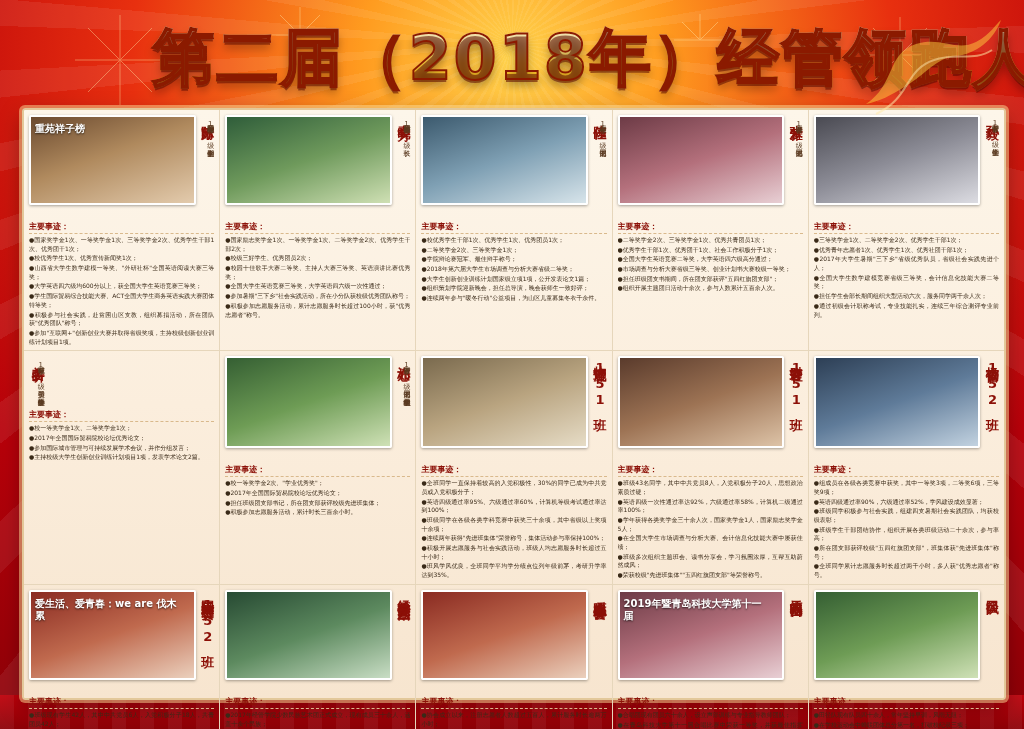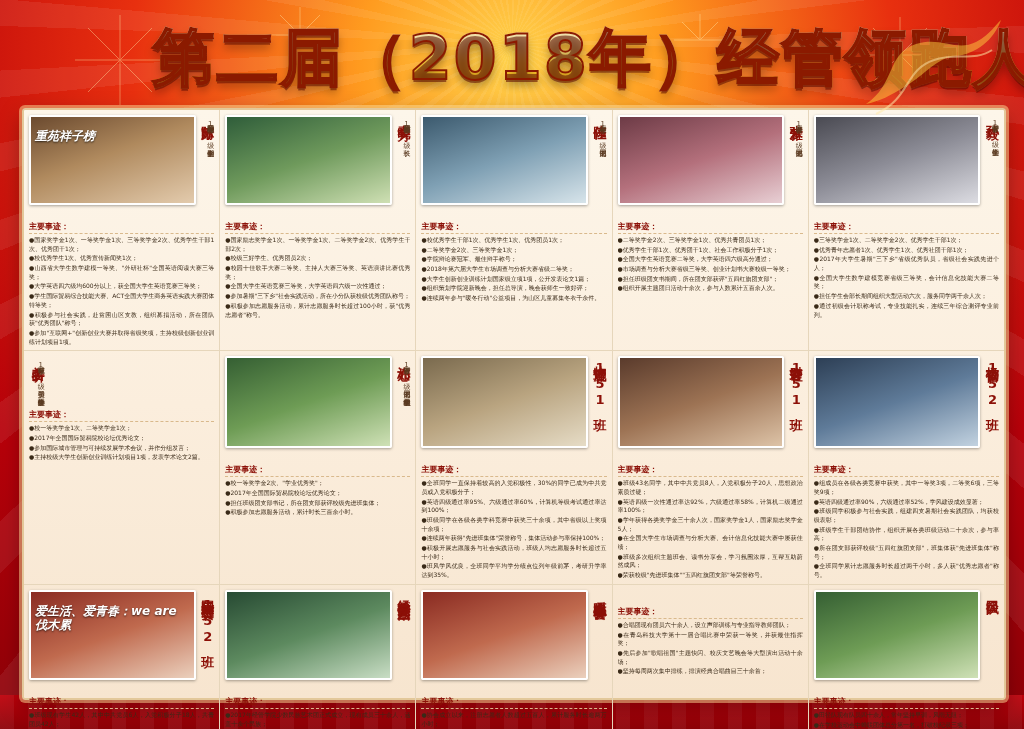--- a/index.html
+++ b/index.html
@@ -55,23 +55,23 @@
   .ph4{background:linear-gradient(160deg,#6d3b46,#b4707c 50%,#e8cfd4);}
   .ph5{background:linear-gradient(160deg,#4a4a52,#8d8d97 50%,#dcdce2);}
   .ph6{background:linear-gradient(160deg,#12325c,#2a5c96 45%,#7fa8d0);}
   .ph7{background:linear-gradient(160deg,#355f33,#6e9c55 50%,#cfe1b6);}
   .ph8{background:linear-gradient(160deg,#7a6a4e,#b9a480 50%,#e6dcc6);}
   .ph9{background:linear-gradient(160deg,#5a3b2c,#9d7354 50%,#ddc3a7);}
   .ph10{background:linear-gradient(160deg,#2d3f55,#5f7b99 50%,#c2d2e0);}
   .ph11{background:linear-gradient(160deg,#8a2b22,#c06a4e 50%,#ebd0bd);}
   .ph12{background:linear-gradient(160deg,#274a33,#5d8a5f 50%,#c8ddc4);}
 
-  .photo .overlay-text{position:absolute;left:4px;top:12px;color:#fff;
-    font-size:12px;font-weight:bold;text-shadow:0 1px 2px rgba(0,0,0,.7);
-    line-height:1.2;max-width:90%;font-style:italic;}
+  .photo .overlay-text{position:absolute;left:4px;top:6px;color:#fff;
+    font-size:10px;font-weight:bold;text-shadow:0 1px 2px rgba(0,0,0,.7);
+    line-height:1.2;max-width:90%;}
 
   .name-col{writing-mode:vertical-rl;text-orientation:upright;
     display:flex;align-items:flex-start;gap:2px;padding-left:2px;}
   .person-name{font-size:13px;font-weight:bold;color:#8c1007;letter-spacing:1px;line-height:1.05;}
   .person-meta{font-size:7px;color:#5a3a20;line-height:1.15;letter-spacing:0px;}
 
   .photo-block{display:flex;gap:3px;align-items:stretch;}
   .group-title{writing-mode:vertical-rl;text-orientation:upright;
     font-size:13px;font-weight:bold;color:#8c1007;letter-spacing:1px;
     padding-left:2px;line-height:1.05;white-space:nowrap;}
@@ -400,20 +400,26 @@
         <div class="deeds-b">
           <p>●协会成立以来，注册志愿者人数超过五百人，累计服务时长逾两万小时；</p>
             <p>●常态化开展敬老助老、关爱留守儿童、环保宣传、无偿献血等志愿服务项目；</p>
           <p>●"暖心助老"项目获省级志愿服务项目大赛银奖，校级志愿服务优秀项目；</p>
 
         </div>
       </div>
     </div>
 
     <div class="cell">
+      <div class="photo-block">
+        <div class="photo ph4">
+          <div class="overlay-text">2019年暨青岛科技大学第十一届</div>
+        </div>
+        <div class="group-title">天籁合唱团</div>
+      </div>
       <div class="deeds">
         <div class="deeds-h">主要事迹：</div>
         <div class="deeds-b">
           <p>●合唱团现有团员六十余人，设立声部训练与专业指导教师团队；</p>
             <p>●在青岛科技大学第十一届合唱比赛中荣获一等奖，并获最佳指挥奖；</p>
           <p>●先后参加"歌唱祖国"主题快闪、校庆文艺晚会等大型演出活动十余场；</p>
             <p>●坚持每周两次集中排练，排演经典合唱曲目三十余首；</p>
 
         </div>
       </div>

